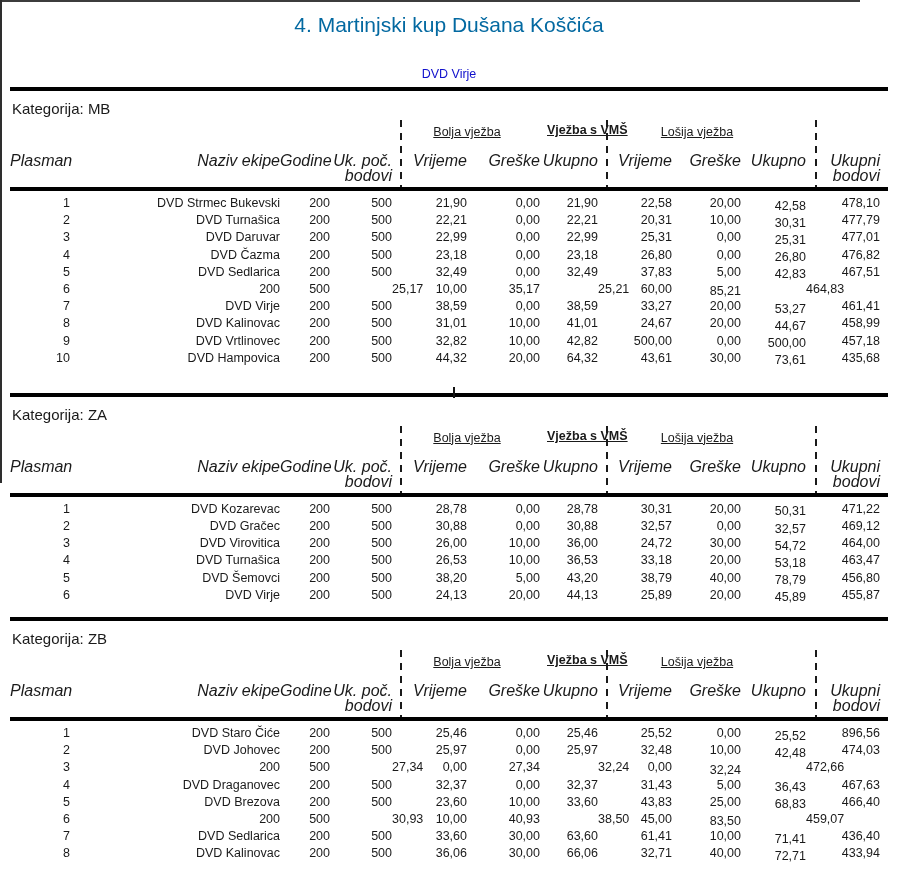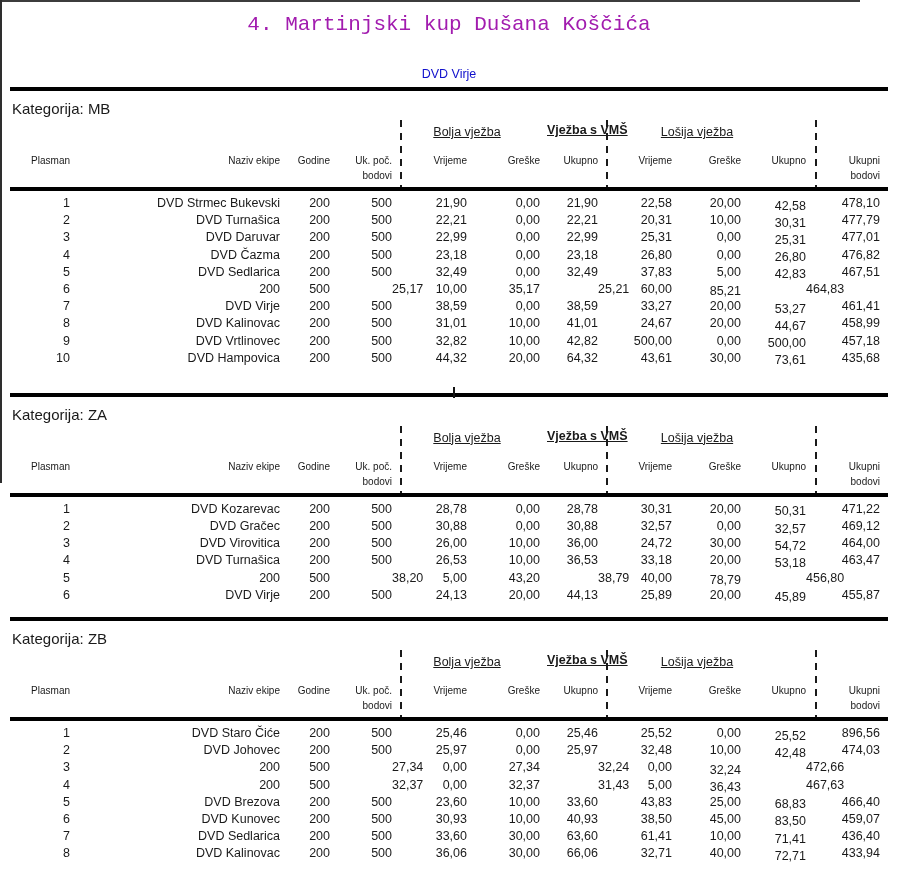--- a/index.html
+++ b/index.html
@@ -62,37 +62,37 @@
   .vline.v1{left:390px;}
   .vline.v2{left:596px;}
   .vline.v3{left:805px;}
 
   .col-headers{position:absolute;left:0;right:0;bottom:4px;}
   .grid{
     display:grid;
     grid-template-columns:60px 210px 50px 62px 16px 59px 73px 58px 17px 57px 69px 65px 18px 56px;
     padding-right:8px;
   }
-  .hrow{font-size:10px;line-height:15px;}
+  .hrow{font-size:16px;line-height:15px;font-style:italic;}
   .cell{white-space:nowrap;overflow:visible;}
   .cell.num{text-align:right;}
   .cell.left{text-align:right;padding-left:18px;}
 
   .rows{padding-top:4px;}
   .row{height:17.2px;line-height:17.2px;font-size:12.5px;}
   .row .drop{position:relative;top:2.5px;}
 </style>
 </head>
 <body>
 
 <div class="page">
   <div class="edge-top"></div>
   <div class="edge-left"></div>
 
-  <div class="doc-title" style="color: #a21caf; font-family: Liberation Mono, monospace;">4. Martinjski kup Dušana Koščića</div>
+  <div class="doc-title" style="color: #0369a1;">4. Martinjski kup Dušana Koščića</div>
   <div class="doc-subtitle" style="color: rgb(16, 16, 204);">DVD Virje</div>
 
   <div class="content">
     <div id="sections">
   <div class="section">
     <div class="header-area">
       <div class="kategorija">Kategorija: MB</div>
       <div class="vms">Vježba s VMŠ</div>
       <div class="vline v1"></div>
       <div class="vline v2"></div>
@@ -401,20 +401,21 @@
               <div class="cell num">36,53</div>
               <div class="cell num"></div>
               <div class="cell num">33,18</div>
               <div class="cell num">20,00</div>
               <div class="cell num drop">53,18</div>
               <div class="cell num"></div>
               <div class="cell num">463,47</div>
             </div>
             <div class="grid row">
               <div class="cell num">5</div>
+              <div class="cell left">DVD Šemovci</div>
               <div class="cell num">200</div>
               <div class="cell num">500</div>
               <div class="cell num"></div>
               <div class="cell num">38,20</div>
               <div class="cell num">5,00</div>
               <div class="cell num">43,20</div>
               <div class="cell num"></div>
               <div class="cell num">38,79</div>
               <div class="cell num">40,00</div>
               <div class="cell num drop">78,79</div>
@@ -527,20 +528,21 @@
               <div class="cell num">27,34</div>
               <div class="cell num"></div>
               <div class="cell num">32,24</div>
               <div class="cell num">0,00</div>
               <div class="cell num drop">32,24</div>
               <div class="cell num"></div>
               <div class="cell num">472,66</div>
             </div>
             <div class="grid row">
               <div class="cell num">4</div>
+              <div class="cell left">DVD Draganovec</div>
               <div class="cell num">200</div>
               <div class="cell num">500</div>
               <div class="cell num"></div>
               <div class="cell num">32,37</div>
               <div class="cell num">0,00</div>
               <div class="cell num">32,37</div>
               <div class="cell num"></div>
               <div class="cell num">31,43</div>
               <div class="cell num">5,00</div>
               <div class="cell num drop">36,43</div>
@@ -558,21 +560,20 @@
               <div class="cell num">33,60</div>
               <div class="cell num"></div>
               <div class="cell num">43,83</div>
               <div class="cell num">25,00</div>
               <div class="cell num drop">68,83</div>
               <div class="cell num"></div>
               <div class="cell num">466,40</div>
             </div>
             <div class="grid row">
               <div class="cell num">6</div>
-              <div class="cell left">DVD Kunovec</div>
               <div class="cell num">200</div>
               <div class="cell num">500</div>
               <div class="cell num"></div>
               <div class="cell num">30,93</div>
               <div class="cell num">10,00</div>
               <div class="cell num">40,93</div>
               <div class="cell num"></div>
               <div class="cell num">38,50</div>
               <div class="cell num">45,00</div>
               <div class="cell num drop">83,50</div>

